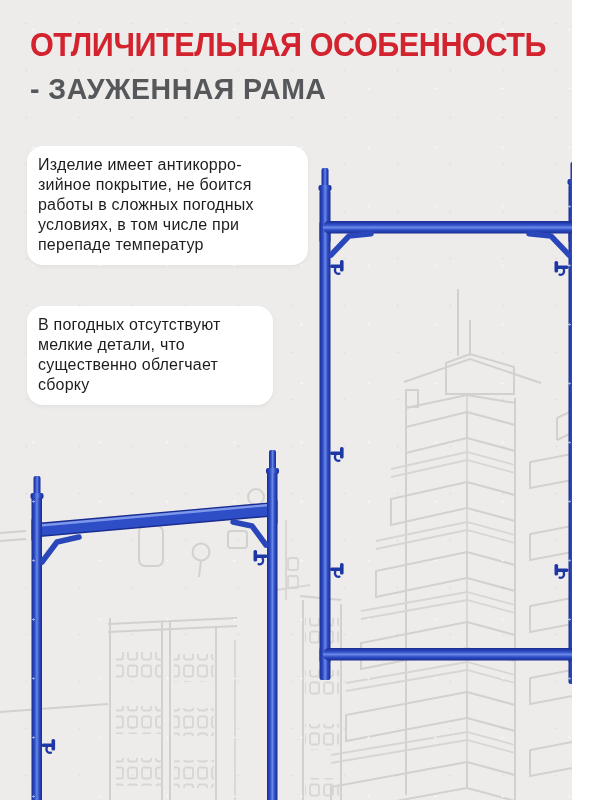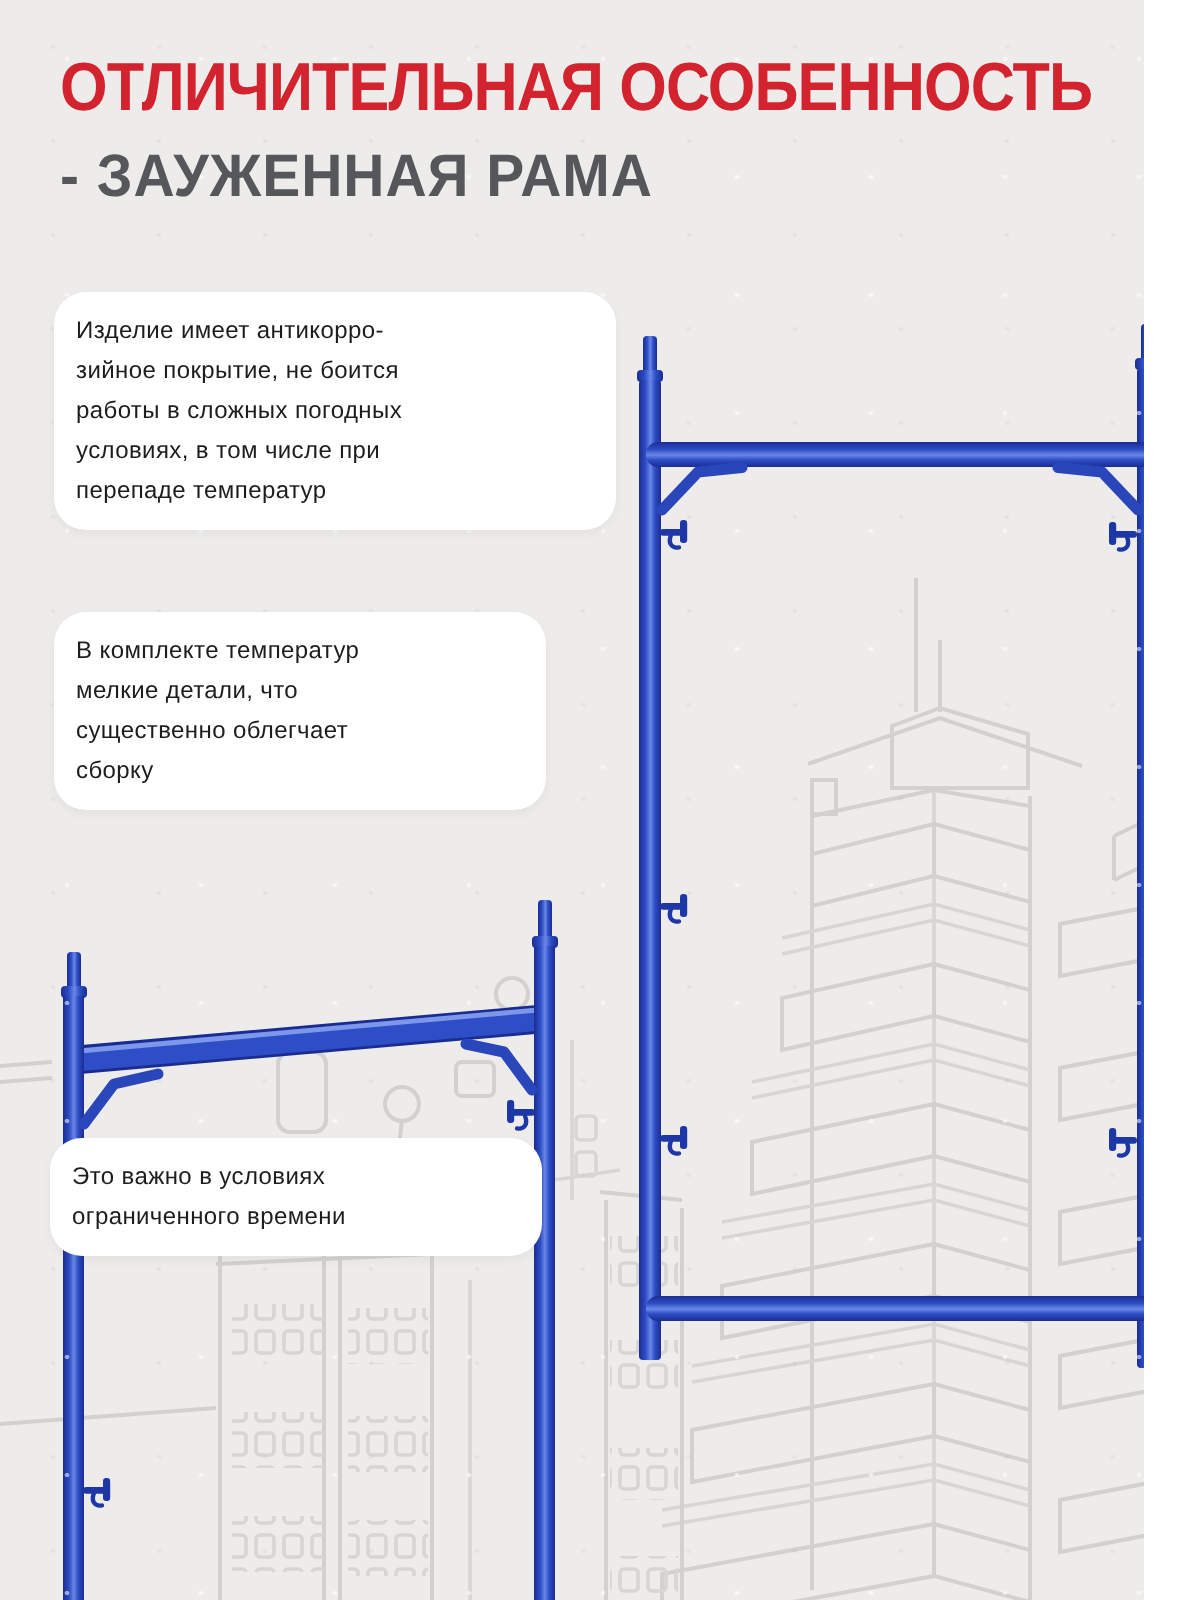--- a/index.html
+++ b/index.html
@@ -10,21 +10,21 @@
                      radial-gradient(rgba(255,255,255,.55) 1px,transparent 1.4px);
     background-size:53px 47px,67px 59px;}
   svg.layer{position:absolute;left:0;top:0;display:block;}
   .header{position:absolute;left:30px;top:25px;z-index:3;}
   .title{margin:0;font-weight:700;font-size:34px;line-height:1.12;letter-spacing:-0.5px;
     color:var(--accent-red,#d2232e);transform:scaleX(.90);transform-origin:0 50%;white-space:nowrap;}
   .subtitle{margin:9px 0 0;font-weight:700;font-size:30px;letter-spacing:.5px;
     color:var(--heading-gray,#55575b);transform:scaleX(.95);transform-origin:0 50%;white-space:nowrap;}
   .card{position:absolute;box-sizing:border-box;z-index:3;background:var(--card-bg,#ffffff);
     border-radius:16px;padding:9px 14px 10px 11px;box-shadow:0 2px 4px rgba(60,60,60,.06);}
-  .card p{margin:0;font-size:12px;line-height:20px;letter-spacing:.2px;
+  .card p{margin:0;font-size:16px;line-height:20px;letter-spacing:.2px;
     color:var(--text-dark,#1d1d1f);white-space:pre-line;}
   .callout-1{left:27px;top:146px;width:281px;}
   .callout-2{left:27px;top:306px;width:246px;}
   .callout-3{left:25px;top:569px;width:246px;}
   .sk{stroke:#d2d1ce;stroke-width:2;fill:none;}
   .skthin{stroke:#d7d6d3;stroke-width:1.8;fill:none;}
   .gusset{stroke:#2a46bb;stroke-width:5.5;fill:none;stroke-linecap:round;stroke-linejoin:round;}
   .hookpart{fill:#1e37a6;}
   .hookcurl{stroke:#1e37a6;stroke-width:2.2;fill:none;stroke-linecap:round;}
 </style>
@@ -250,23 +250,19 @@
   </div>
 
   <div class="card callout-1">
     <p>Изделие имеет антикорро-
 зийное покрытие, не боится
 работы в сложных погодных
 условиях, в том числе при
 перепаде температур</p>
   </div>
   <div class="card callout-2">
-    <p>В комплекте температур
+    <p>В погодных отсутствуют
 мелкие детали, что
 существенно облегчает
 сборку</p>
   </div>
-  <div class="card callout-3">
-    <p>Это важно в условиях
-ограниченного времени</p>
-  </div>
 
 </div>
 
 </body></html>

